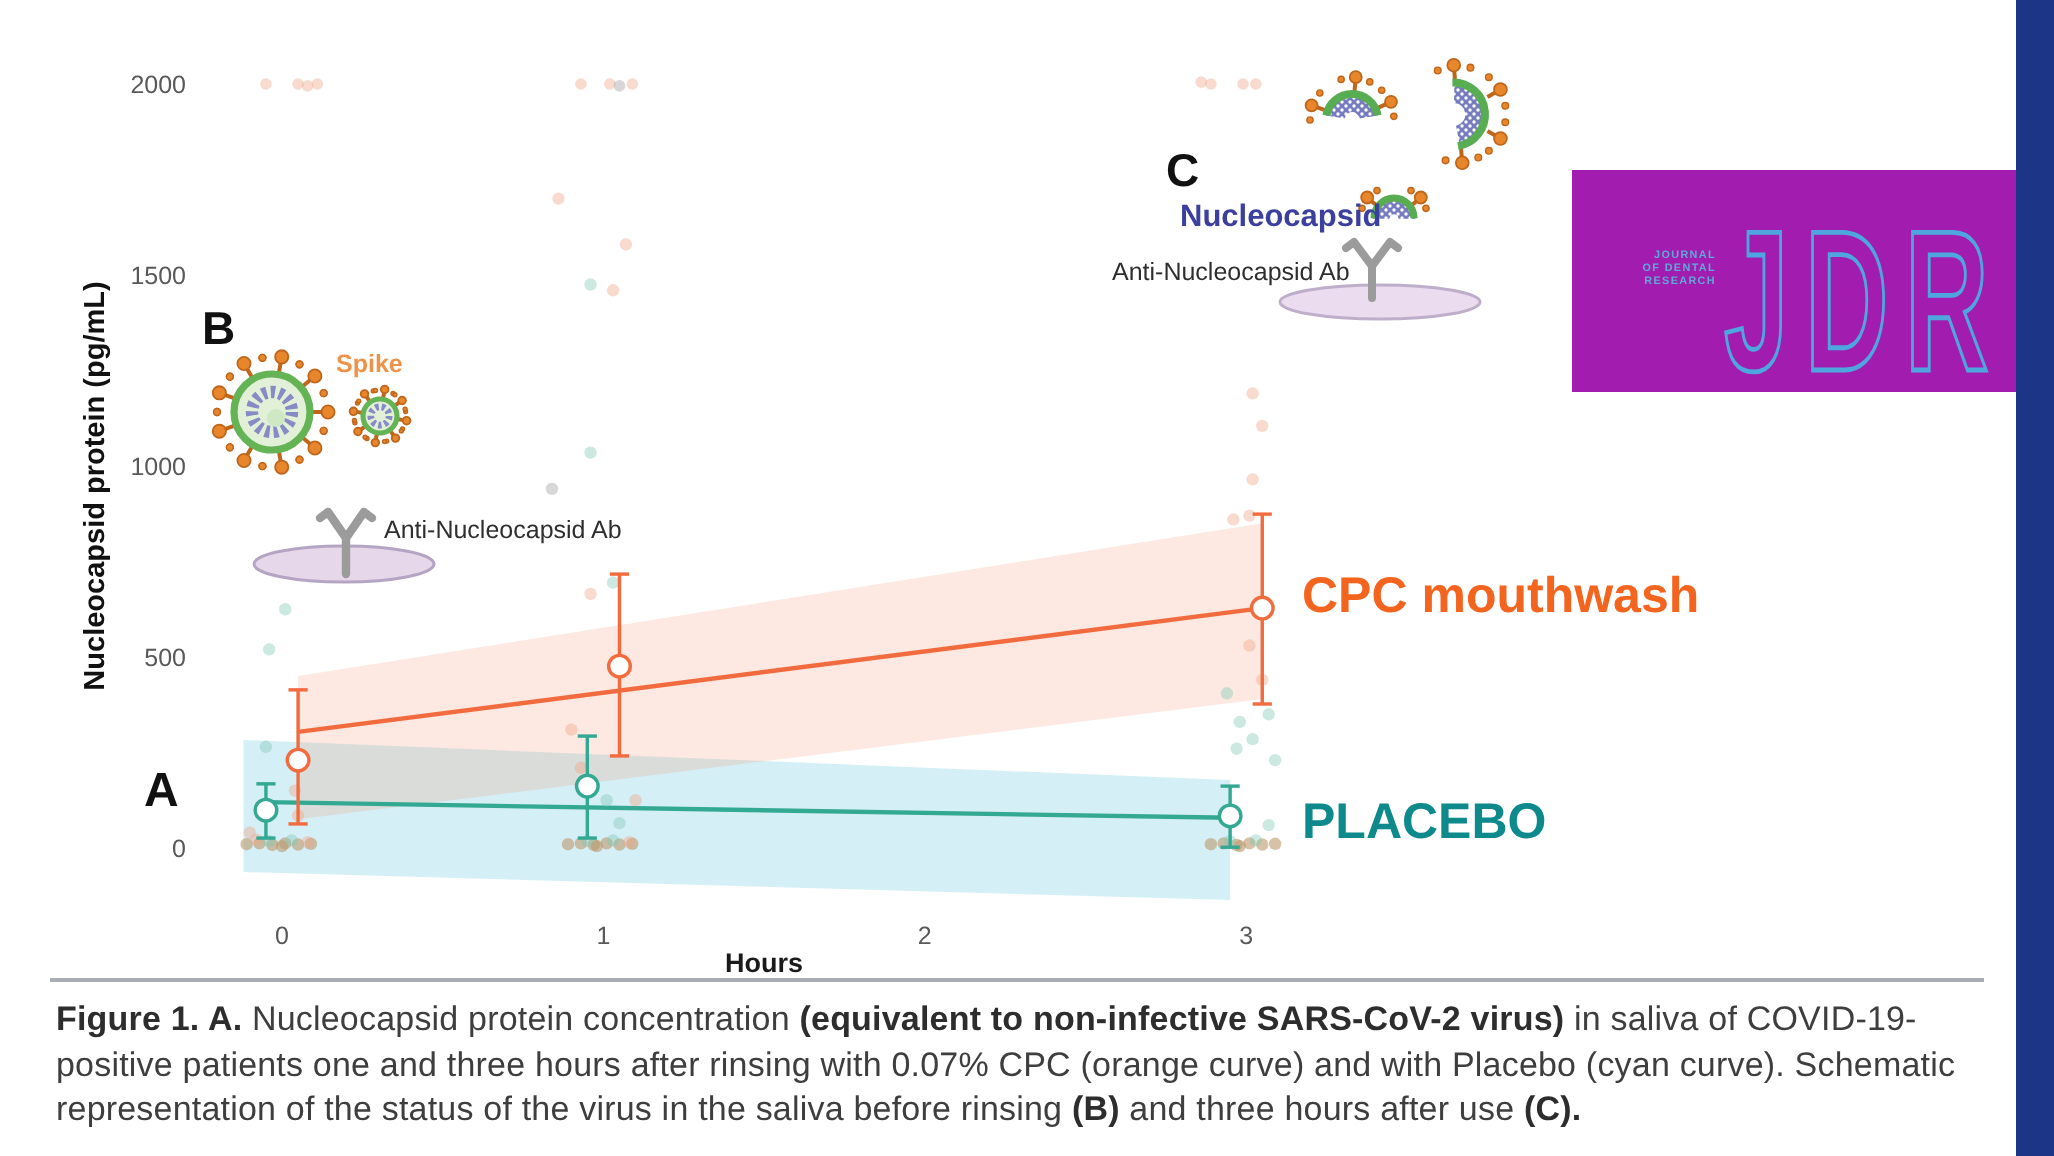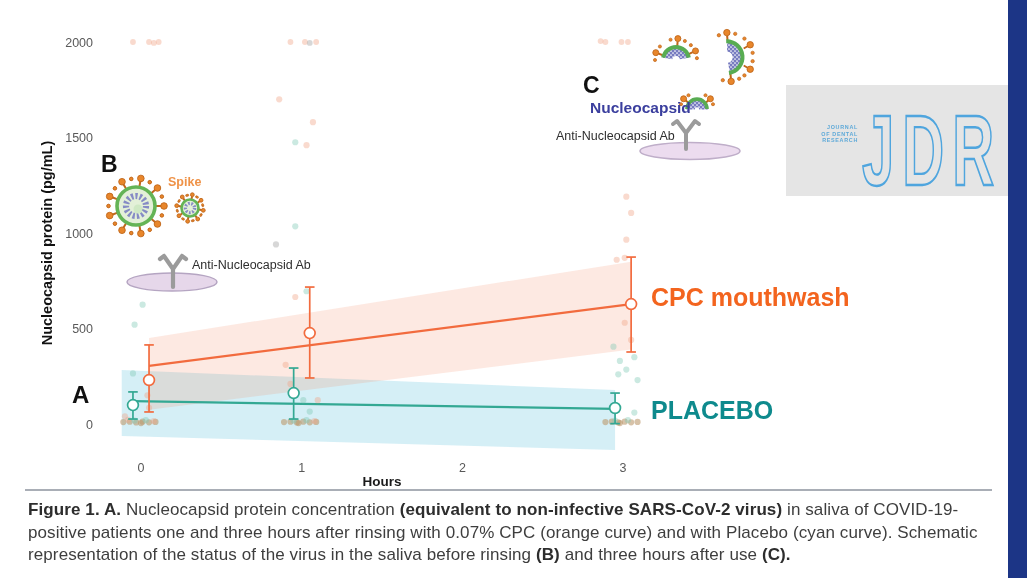--- a/index.html
+++ b/index.html
@@ -9,21 +9,21 @@
   .axis-tick{font-size:12.5px;fill:#595959;}
   .axis-label{font-size:13.5px;font-weight:bold;fill:#1a1a1a;}
   .y-title{font-size:14.5px;font-weight:bold;fill:#111;}
   .panel-label{font-size:24px;font-weight:bold;fill:#111;}
   .panel-label-sm{font-size:23px;font-weight:bold;fill:#111;}
   .series-label-cpc{font-size:25px;font-weight:bold;fill:#f3641e;}
   .series-label-placebo{font-size:25px;font-weight:bold;fill:#0e8a8d;}
   .annot{font-size:12.5px;fill:#2e2e2e;}
   .annot-spike{font-size:12.5px;font-weight:bold;fill:#ef9247;}
   .annot-nucleocapsid{font-size:15.5px;font-weight:bold;fill:#3b3f9e;}
-  .logo-box{position:absolute;left:786px;top:85px;width:224px;height:111px;background:#e5e5e5;}
+  .logo-box{position:absolute;left:786px;top:85px;width:224px;height:111px;background:#a21caf;}
   .side-stripe{position:absolute;left:1008px;top:0;width:19px;height:578px;background:#1c3586;}
   .caption-rule{position:absolute;left:25px;top:489px;width:967px;height:2px;background:#a9aeb6;}
   .caption{position:absolute;left:28px;top:499px;width:968px;font-size:17px;line-height:22.5px;
            color:#3e3e3e;letter-spacing:0.1px;}
   .caption b{color:#2d2d2d;}
 </style>
 </head>
 <body>
 
 <div class="stage">

